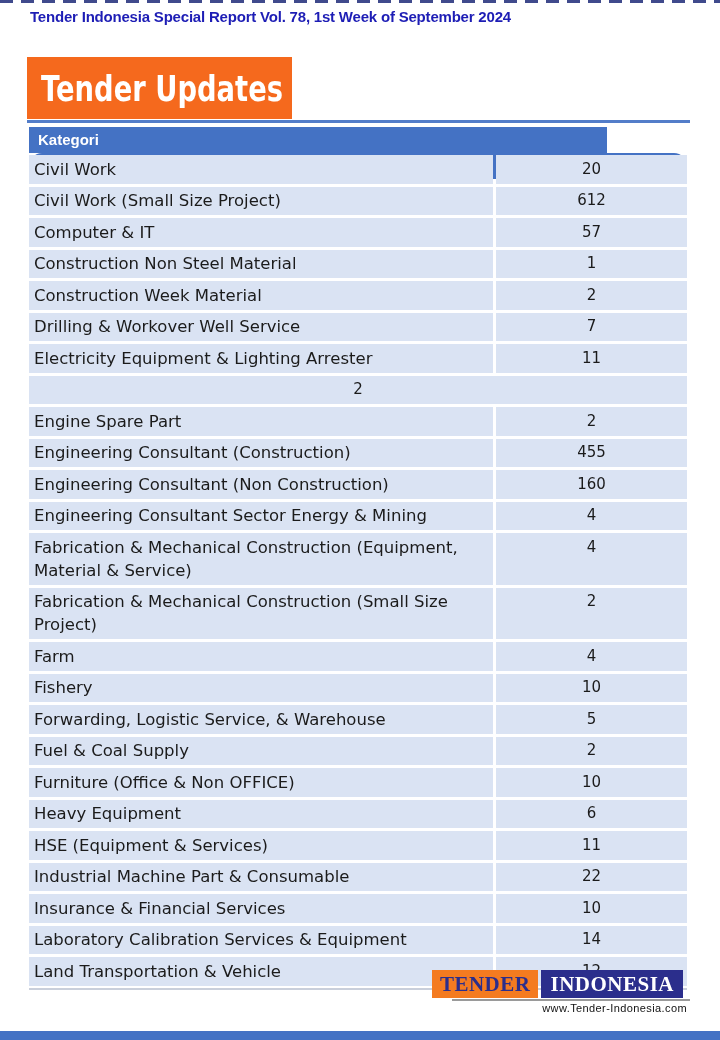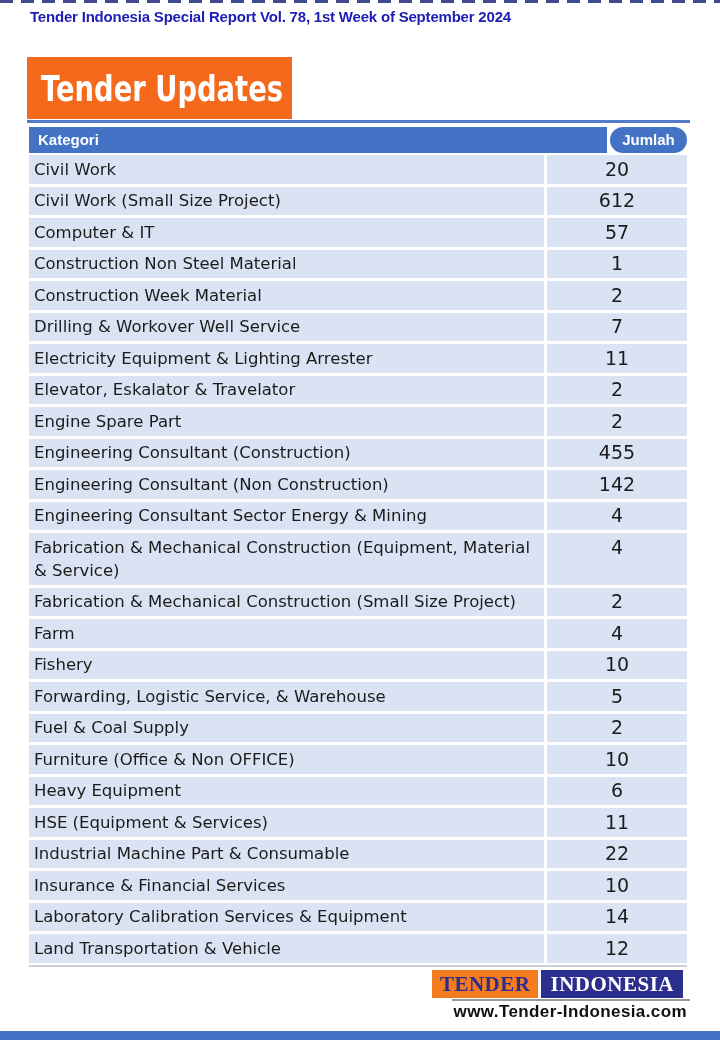--- a/index.html
+++ b/index.html
@@ -41,49 +41,49 @@
   .table-top-line {
     position: absolute; left: 27px; top: 120px; width: 663px; height: 3px;
     background: var(--top_rule_blue, #507ac6);
     background: var(--header_blue, #4472c4);
     opacity: .92;
   }
 
   .tender-table {
     position: absolute; left: 29px; top: 127px; width: 658px;
   }
-  .thead { display: flex; height: 26px; margin-bottom: 2px; }
+  .thead { display: flex; height: 26px; margin-bottom: 2px; flex-direction: column; }
   .th-label {
     width: 578px; margin-right: 3px;
     background: var(--header_blue, #4472c4);
     color: #ffffff; font-weight: bold; font-size: 15px;
     line-height: 26px; padding-left: 9px;
     font-family: "Liberation Sans", sans-serif;
   }
   .th-value {
     flex: 1;
     background: var(--header_blue, #4472c4);
     color: #ffffff; font-weight: bold; font-size: 15px;
     line-height: 26px; text-align: center;
     font-family: "Liberation Sans", sans-serif;
     border-radius: 13px;
   }
   .rows { }
   .row { display: flex; margin-bottom: 3px; }
   .cell-label {
-    width: 515px; margin-right: 3px;
+    width: 464px; margin-right: 3px;
     background: var(--row_blue, #dae3f3);
     color: var(--text_dark, #1b1b1b);
     font-size: 16.5px; line-height: 23px; padding: 2.75px 6px 2.75px 5px;
   }
   .cell-value {
     flex: 1;
     background: var(--row_blue, #dae3f3);
     color: var(--text_dark, #1b1b1b);
-    font-size: 19px; line-height: 23px; padding: 2.75px 0;
+    font-size: 15px; line-height: 23px; padding: 2.75px 0;
     text-align: center; align-self: stretch;
   }
   .table-bottom-line {
     height: 2px; background: #c9cfdb; margin-top: -1px; width: 658px;
   }
 
   .footer-logo {
     position: absolute; top: 970px; right: 37px;
     display: flex; align-items: stretch;
     font-family: "Liberation Serif", serif;
@@ -100,21 +100,21 @@
     color: #ffffff;
     padding: 0 9px; line-height: 28px;
   }
   .footer-rule {
     position: absolute; top: 999px; right: 30px; width: 238px; height: 2px;
     background: var(--divider_gray, #9a9a9a);
   }
   .footer-site {
     position: absolute; top: 1002px; right: 33px;
     font-family: "Liberation Sans", sans-serif;
-    font-weight: bold; font-size: 17px; letter-spacing: 0.4px;
+    font-weight: normal; font-size: 11px; letter-spacing: 0.4px;
     color: #111111; text-align: right;
   }
 
   .bottom-bar {
     position: absolute; left: 0; bottom: 0; width: 720px; height: 9px;
     background: var(--header_blue, #4472c4);
   }
 </style>
 </head>
 <body>
@@ -165,37 +165,36 @@
         <div class="cell-label">Drilling &amp; Workover Well Service</div>
         <div class="cell-value">7</div>
       </div>
 
       <div class="row">
         <div class="cell-label">Electricity Equipment &amp; Lighting Arrester</div>
         <div class="cell-value">11</div>
       </div>
 
       <div class="row">
-        <div class="cell-label">Elevator, Eskalator &amp; Travelator</div>
         <div class="cell-value">2</div>
       </div>
 
       <div class="row">
         <div class="cell-label">Engine Spare Part</div>
         <div class="cell-value">2</div>
       </div>
 
       <div class="row">
         <div class="cell-label">Engineering Consultant (Construction)</div>
         <div class="cell-value">455</div>
       </div>
 
       <div class="row">
         <div class="cell-label">Engineering Consultant (Non Construction)</div>
-        <div class="cell-value">142</div>
+        <div class="cell-value">160</div>
       </div>
 
       <div class="row">
         <div class="cell-label">Engineering Consultant Sector Energy &amp; Mining</div>
         <div class="cell-value">4</div>
       </div>
 
       <div class="row">
         <div class="cell-label">Fabrication &amp; Mechanical Construction (Equipment, Material &amp; Service)</div>
         <div class="cell-value">4</div>

